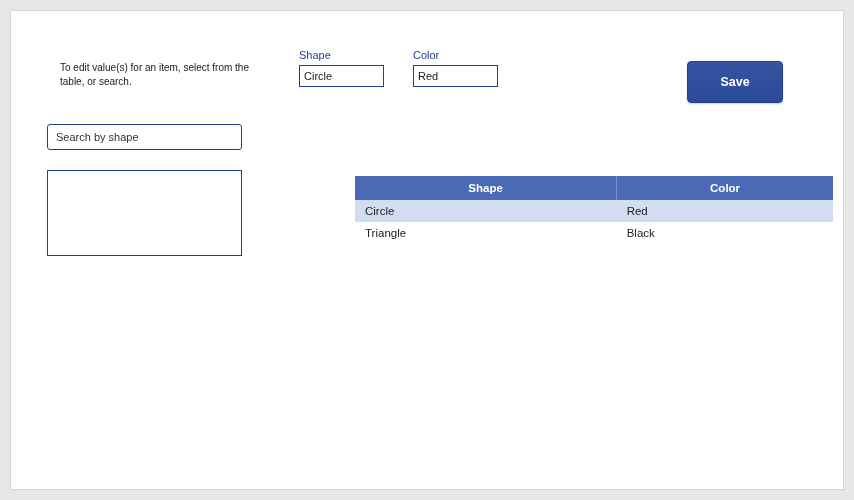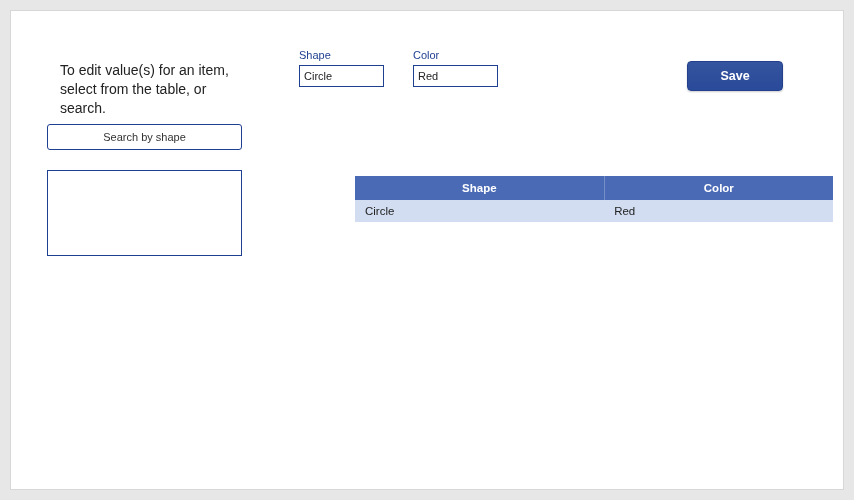--- a/index.html
+++ b/index.html
@@ -24,21 +24,21 @@
     height: 100%;
     background: #fff;
     border: 1px solid #d7d7d7;
     position: relative;
   }
   .instructions {
     position: absolute;
     top: 50px;
     left: 49px;
     width: 190px;
-    font-size: 14px;
+    font-size: 10px;
     line-height: 1.35;
     color: #222;
   }
   .field-group {
     position: absolute;
     top: 38px;
   }
   .field-group.shape { left: 288px; }
   .field-group.color { left: 402px; }
   .field-label {
@@ -54,21 +54,21 @@
     font-size: 11px;
     padding: 0 4px;
     color: #222;
     font-family: inherit;
   }
   .save-btn {
     position: absolute;
     top: 50px;
     right: 60px;
     width: 96px;
-    height: 30px;
+    height: 42px;
     background: #2a4a9a;
     background: linear-gradient(#34549f, #2a4a9a);
     color: #fff;
     border: 1px solid #24408c;
     border-radius: 4px;
     font-weight: bold;
     font-size: 12.5px;
     cursor: pointer;
     box-shadow: 0 1px 2px rgba(0,0,0,0.2);
   }
@@ -77,21 +77,20 @@
     top: 113px;
     left: 36px;
     width: 195px;
     height: 26px;
     border: 1px solid #1f3f90;
     border-radius: 3px;
     font-size: 11px;
     padding: 0 8px;
     color: #222;
     font-family: inherit;
-    text-align: center;
   }
   .search-input::placeholder { color: #333; }
   .results-box {
     position: absolute;
     top: 159px;
     left: 36px;
     width: 195px;
     height: 86px;
     border: 1px solid #1f3f90;
     background: #fff;
@@ -150,17 +149,21 @@
       <tr>
         <th>Shape</th>
         <th>Color</th>
       </tr>
     </thead>
     <tbody>
       <tr class="selected">
         <td>Circle</td>
         <td>Red</td>
       </tr>
+      <tr>
+        <td>Triangle</td>
+        <td>Black</td>
+      </tr>
     </tbody>
   </table>
 
 </div>
 </div>
 
 </body></html>

